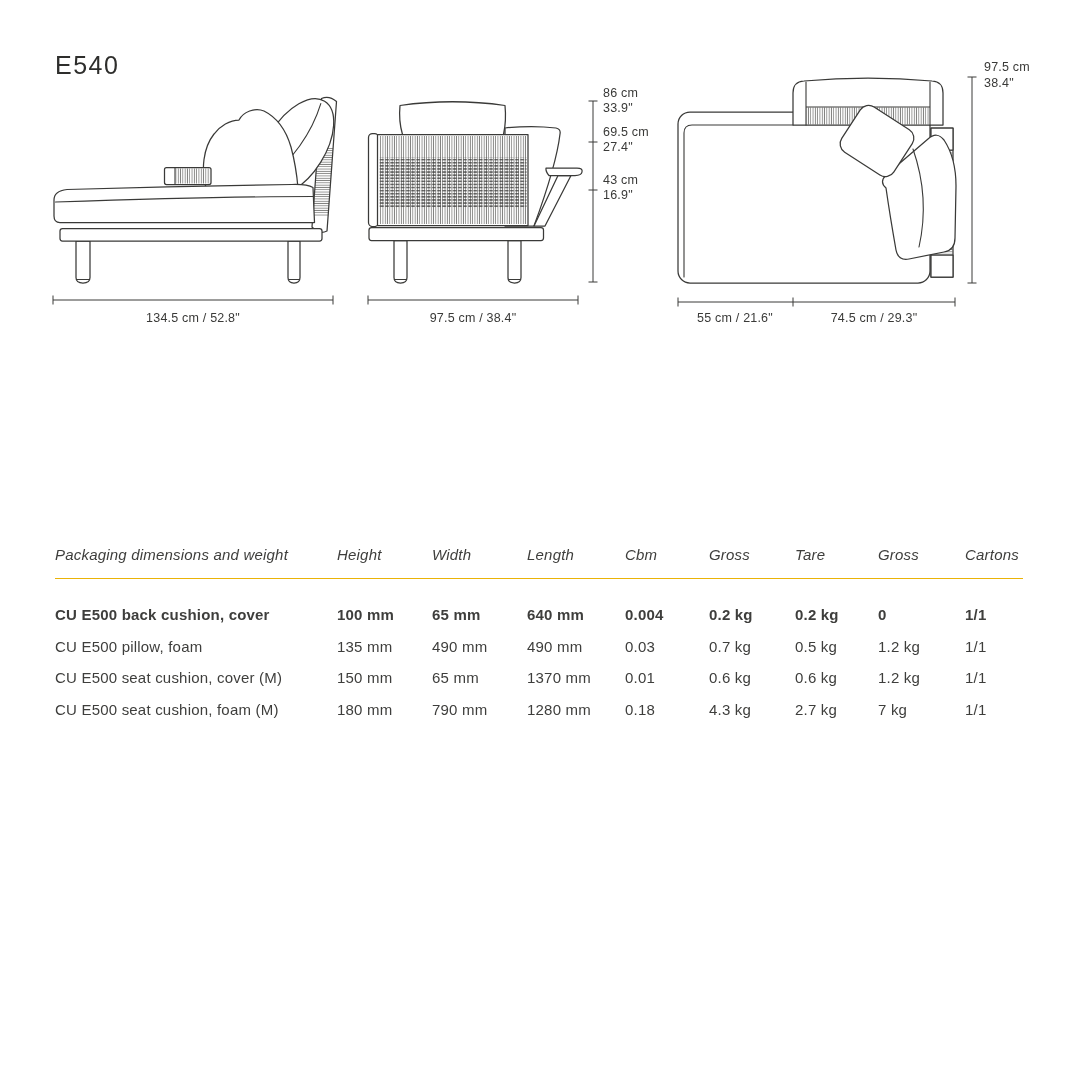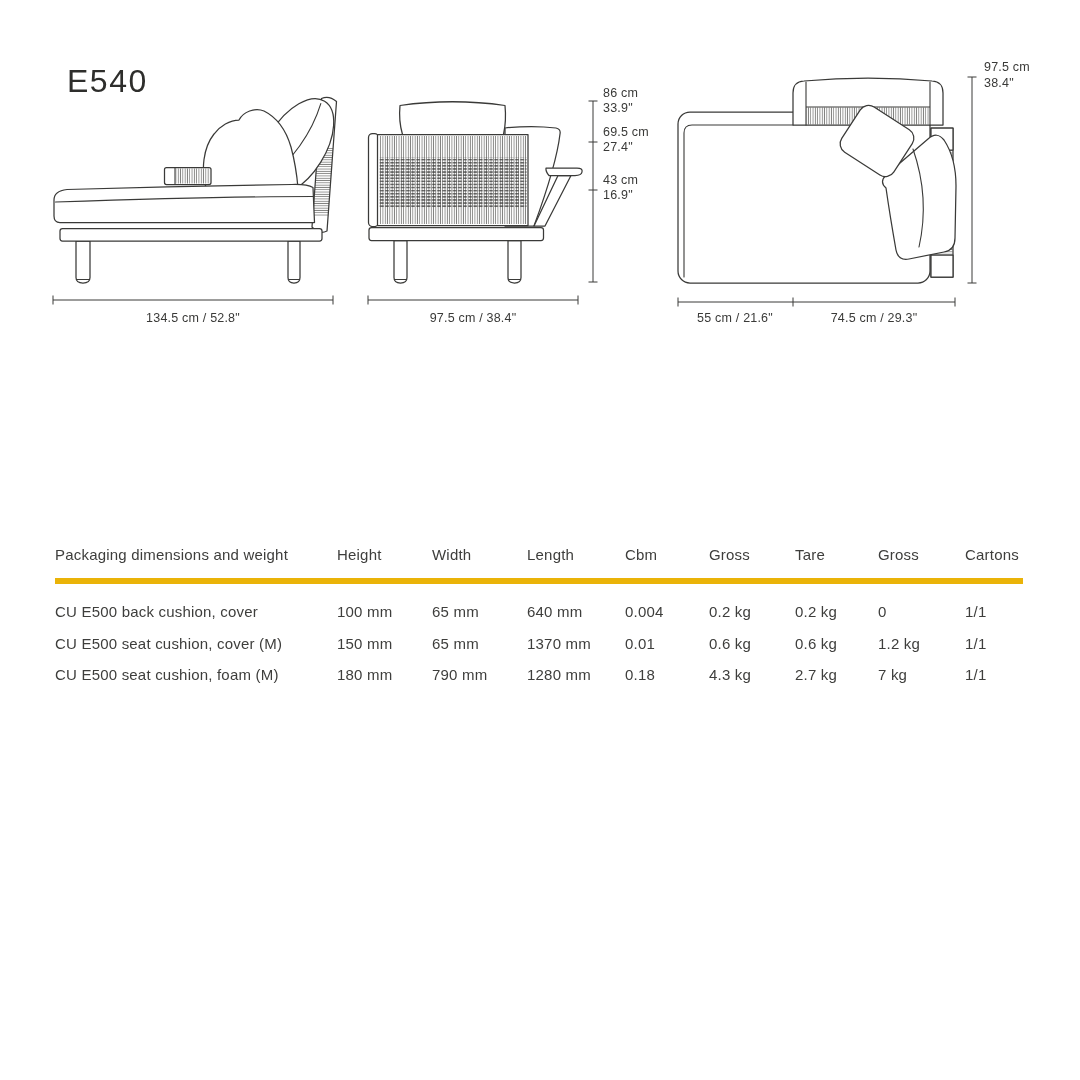--- a/index.html
+++ b/index.html
@@ -1,37 +1,37 @@
 <!DOCTYPE html>
 <html><head>
 <meta charset="utf-8">
 <style>
   html,body { margin:0; padding:0; background:#ffffff; }
   .sheet {
     position:relative; width:1080px; height:1080px; background:#ffffff;
     font-family:"Liberation Sans", sans-serif; color:#3e3e3c; overflow:hidden;
   }
   .page-title {
-    position:absolute; left:55px; top:51px; margin:12px;
-    font-size:32px; font-weight:400; letter-spacing:1.5px; color:#2e2e2c;
+    position:absolute; left:55px; top:51px; margin:0;
+    font-size:25px; font-weight:400; letter-spacing:1.5px; color:#2e2e2c;
   }
   .drawings-svg { position:absolute; left:0; top:0; }
   .ln  { fill:#ffffff; stroke:#3a3a38; stroke-width:1.25; stroke-linejoin:round; stroke-linecap:round; }
   .nf  { fill:none; stroke:#3a3a38; stroke-width:1.1; stroke-linejoin:round; stroke-linecap:round; }
   .dim { fill:none; stroke:#3a3a38; stroke-width:1; }
   .dimtext { font-family:"Liberation Sans", sans-serif; font-size:12.5px; fill:#3a3a38; letter-spacing:0.2px; }
   .table-wrap { position:absolute; left:55px; top:545px; width:968px; }
   table { width:100%; border-collapse:collapse; table-layout:fixed; }
   th, td {
     text-align:left; font-weight:normal; font-size:15px; color:#3e3e3c;
     letter-spacing:0.2px; line-height:19px; padding:0; white-space:nowrap;
   }
-  thead th { padding-bottom:14px; border-bottom:6px solid #eab308; }
+  thead th { padding-bottom:14px; border-bottom:1px solid #eab308;font-style:italic; }
   tbody td { padding-top:12.5px; }
-  tbody tr:first-child td { padding-top:18px; }
+  tbody tr:first-child td { padding-top:26px;font-weight:bold; }
 </style>
 </head>
 <body>
 
 <div class="sheet">
 
   <h1 class="page-title">E540</h1>
 
   <svg class="drawings-svg" width="1080" height="340" viewBox="0 0 1080 340" xmlns="http://www.w3.org/2000/svg">
     <defs>
@@ -183,20 +183,31 @@
             <td>100 mm</td>
             <td>65 mm</td>
             <td>640 mm</td>
             <td>0.004</td>
             <td>0.2 kg</td>
             <td>0.2 kg</td>
             <td>0</td>
             <td>1/1</td>
           </tr>
           <tr>
+            <td>CU E500 pillow, foam</td>
+            <td>135 mm</td>
+            <td>490 mm</td>
+            <td>490 mm</td>
+            <td>0.03</td>
+            <td>0.7 kg</td>
+            <td>0.5 kg</td>
+            <td>1.2 kg</td>
+            <td>1/1</td>
+          </tr>
+          <tr>
             <td>CU E500 seat cushion, cover (M)</td>
             <td>150 mm</td>
             <td>65 mm</td>
             <td>1370 mm</td>
             <td>0.01</td>
             <td>0.6 kg</td>
             <td>0.6 kg</td>
             <td>1.2 kg</td>
             <td>1/1</td>
           </tr>

